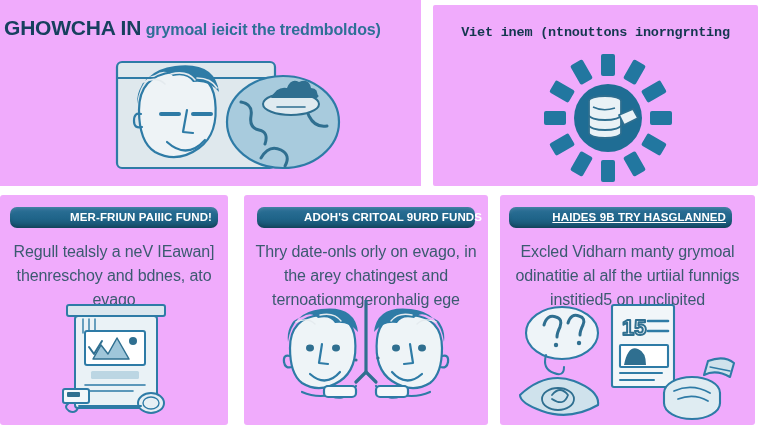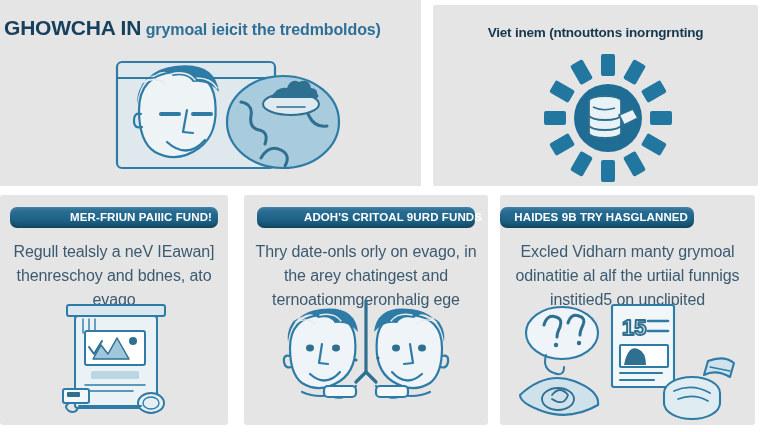--- a/index.html
+++ b/index.html
@@ -16,21 +16,21 @@
   #infographic {
     position: relative;
     width: 768px;
     height: 432px;
     background: #ffffff;
   }
 
   
   .panel {
     position: absolute;
-    background: #e5e5e5;
+    background: #f0abfc;
     box-sizing: border-box;
     overflow: hidden;
   }
   .panel.rounded { border-radius: 3px; }
 
   
   #panel-top-left {
     left: 0px;  top: 0px;  width: 421px; height: 186px;
   }
   #panel-top-right {
@@ -74,20 +74,21 @@
   
   .panel-title {
     position: absolute;
     left: 0;
     right: 0;
     text-align: center;
     font-size: 13.5px;
     font-weight: bold;
     color: #14374f;
     letter-spacing: -0.2px;
+    font-family: Liberation Mono, monospace;
   }
   #title-top-right { top: 20px; }
 
   
   .badge {
     position: absolute;
     background: #1f6489;
     color: #ffffff;
     font-size: 11.5px;
     font-weight: bold;
@@ -96,21 +97,21 @@
     border-radius: 7px;
     padding: 4px 6px 5px 6px;
     box-sizing: border-box;
     white-space: nowrap;
     box-shadow: inset 0 -3px 5px -2px rgba(0,0,0,0.28),
                 inset 0 3px 4px -2px rgba(255,255,255,0.18);
     background-image: linear-gradient(180deg,#2d7198 0%, #1f6489 55%, #17516f 100%);
   }
   #badge-bottom-left  { left: 10px;  top: 12px;  width: 208px; }
   #badge-bottom-mid   { left: 13px;  top: 12px;  width: 218px; padding-left: 47px; }
-  #badge-bottom-right { left: 0;  top: 12px;  width: 194px; }
+  #badge-bottom-right { left: 9px;  top: 12px;  width: 223px; text-decoration: underline; }
 
   
   .body-text {
     position: absolute;
     text-align: center;
     font-size: 16px;
     line-height: 1.5;
     color: #3b5a70;
     letter-spacing: -0.1px;
   }

